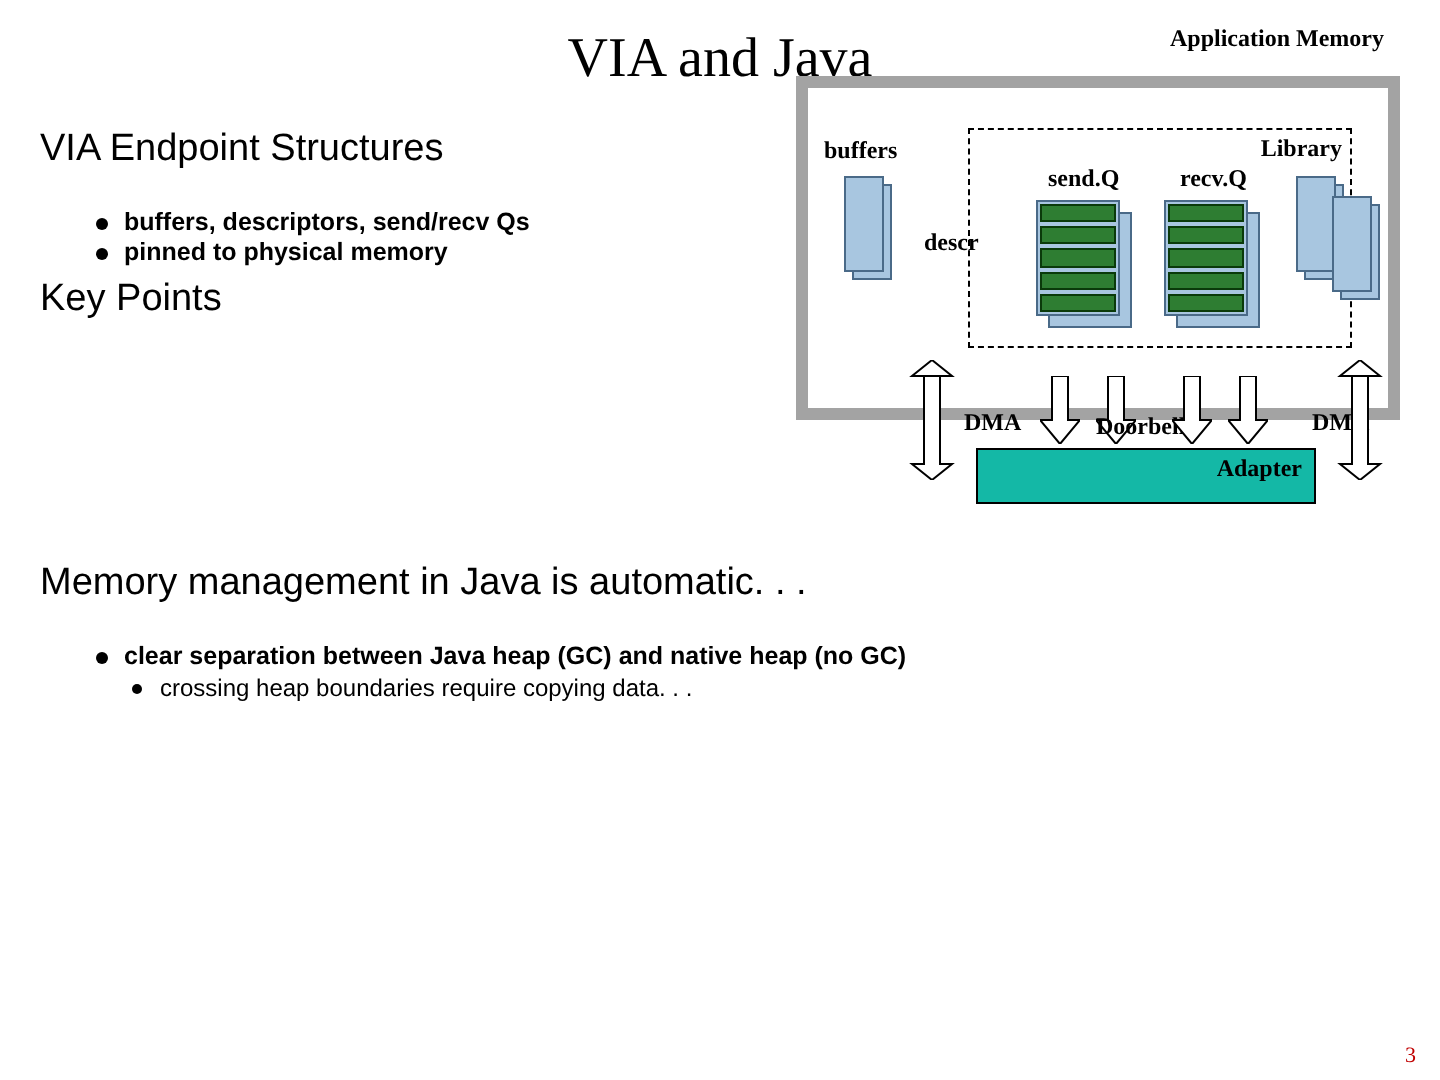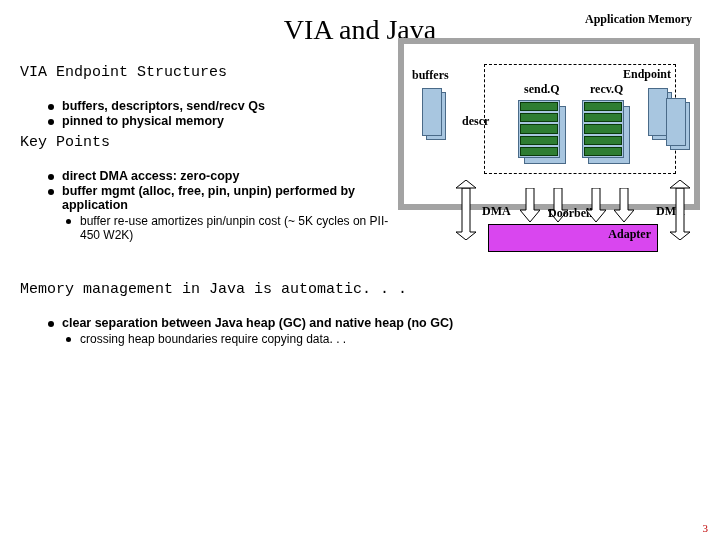--- a/index.html
+++ b/index.html
@@ -17,22 +17,22 @@
     padding: 8px 20px 0 20px;
   }
   .title {
     text-align: center;
     font-size: 28px;
     font-family: "Times New Roman", Times, serif;
     font-weight: normal;
     margin: 6px 0 14px 0;
   }
   .section-h {
-    font-size: 15px;
-    font-family: Liberation Mono, monospace;
+    font-size: 19px;
+    font-family: Liberation Sans, sans-serif;
     margin: 4px 0 4px 0;
   }
   ul.lvl1 {
     margin: 18px 0 6px 28px;
     padding: 0;
   }
   ul.lvl1 > li {
     list-style: none;
     position: relative;
     padding-left: 14px;
@@ -231,21 +231,21 @@
   .arrow-ud svg { width: 100%; height: 100%; }
   .arrow-ud.a1 { left: 56px; top: 148px; }
   .arrow-ud.a2 { left: 270px; top: 148px; }
   .adapter-box {
     position: absolute;
     left: 90px;
     top: 192px;
     width: 170px;
     height: 28px;
     border: 1px solid #000;
-    background: #d946ef;
+    background: #14b8a6;
     text-align: right;
     font-size: 12px;
     font-family: "Times New Roman", Times, serif;
     padding: 2px 6px;
     box-sizing: border-box;
   }
   .pagenum {
     position: absolute;
     bottom: 6px;
     right: 12px;
@@ -262,36 +262,29 @@
 
   <div class="columns">
     <div class="left-col">
       <div class="section-h">VIA Endpoint Structures</div>
       <ul class="lvl1">
         <li>buffers, descriptors, send/recv Qs</li>
         <li>pinned to physical memory</li>
       </ul>
 
       <div class="section-h">Key Points</div>
-      <ul class="lvl1">
-        <li>direct DMA access: zero-copy</li>
-        <li>buffer mgmt (alloc, free, pin, unpin) performed by application</li>
-        <ul class="lvl2">
-          <li>buffer re-use amortizes pin/unpin cost (~ 5K cycles on PII-450 W2K)</li>
-        </ul>
-      </ul>
     </div>
 
     <div class="diagram">
       <div class="app-mem-label">Application Memory</div>
       <div class="app-mem-box">
         <div class="buffers-label">buffers</div>
         <div class="buf-stack"></div>
         <div class="lib-box">
-          <div class="lib-label">Endpoint</div>
+          <div class="lib-label">Library</div>
         </div>
         <div class="q-label-send">send.Q</div>
         <div class="q-label-recv">recv.Q</div>
         <div class="descr-label">descr</div>
         <div class="q-stack send">
           <div class="q-shadow"></div>
           <div class="q-front">
             <div class="q-row"></div>
               <div class="q-row"></div>
               <div class="q-row"></div>

